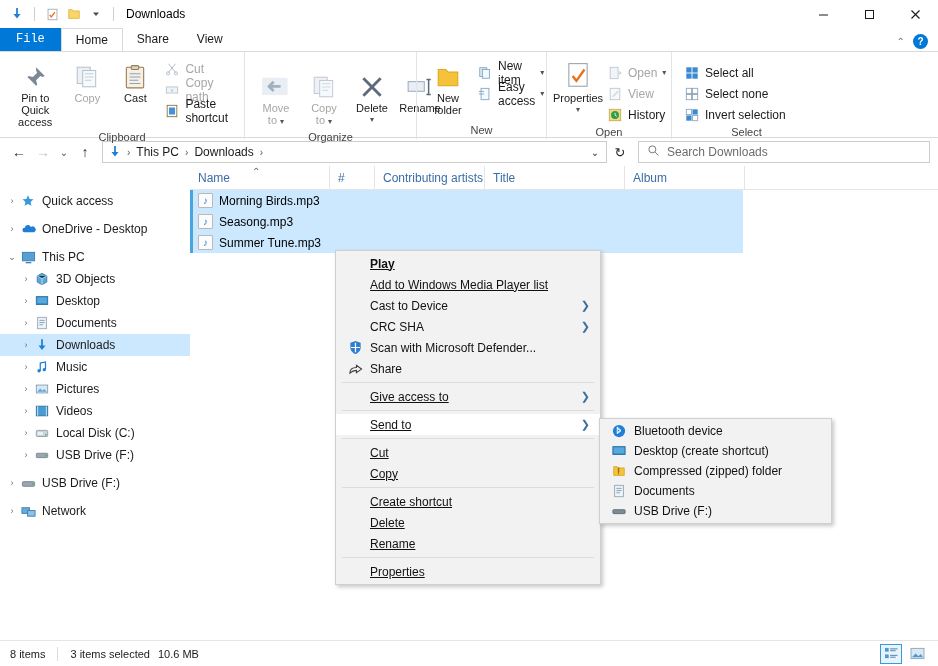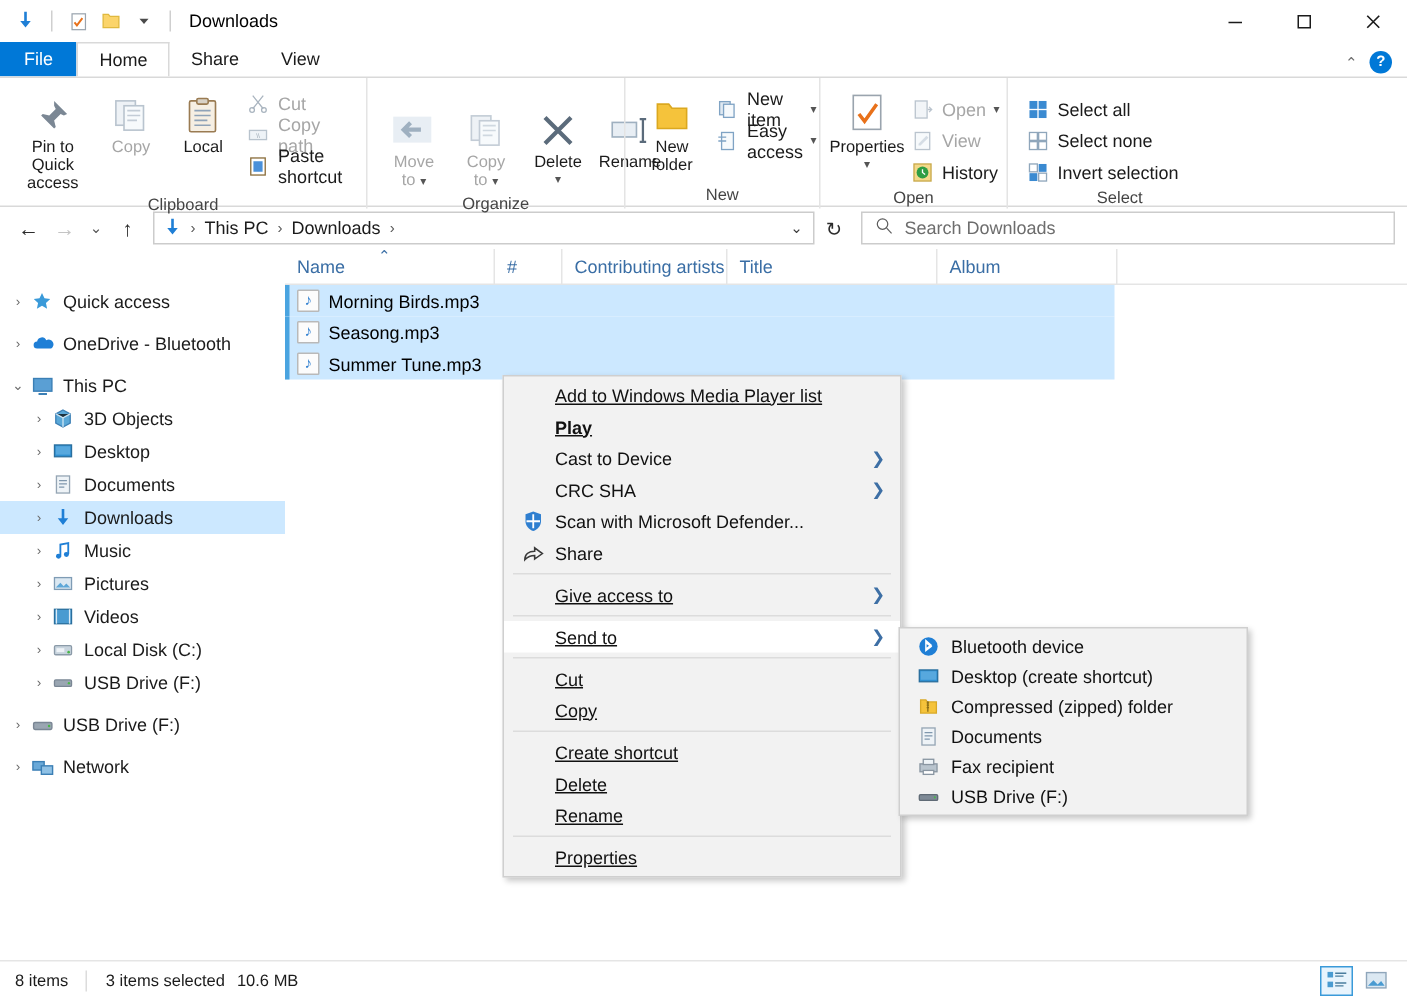--- a/index.html
+++ b/index.html
@@ -15,21 +15,21 @@
   .qat { display:flex; align-items:center; gap:4px; }
   .qat-sep { width:1px; height:14px; background:#cfcfcf; margin:0 4px; }
   .qat-btn { width:18px; height:18px; display:flex; align-items:center; justify-content:center; }
   .win-title { font-size:12px; margin-left:8px; color:#000; }
   .wctrl { margin-left:auto; display:flex; height:28px; }
   .wbtn { width:46px; height:28px; display:flex; align-items:center; justify-content:center; font-size:12px; color:#1b1b1b; }
 
   
   .tabs { height:23px; display:flex; align-items:flex-end; background:#fff; position:relative; }
   .tab { height:23px; line-height:23px; padding:0 14px; font-size:12px; color:#1b1b1b; }
-  .tab.file { background:#0078d7; color:#fff; padding:0 16px; }
+  .tab.file { background:#0078d7; color:#fff; padding:0 16px;font-family:Liberation Mono, monospace; }
   .tab.active { background:#fff; border-left:1px solid #d9d9d9; border-right:1px solid #d9d9d9; border-top:1px solid #d9d9d9; }
   .tabs-right { margin-left:auto; display:flex; align-items:center; gap:8px; padding:0 10px 2px 0; }
   .chev-up { font-size:10px; color:#6b6b6b; }
   .help-icon { width:15px; height:15px; border-radius:50%; background:#0078d7; color:#fff; font-size:10px; font-weight:bold;
                display:flex; align-items:center; justify-content:center; }
 
   
   .ribbon { height:87px; background:#fff; border-top:1px solid #d9d9d9; border-bottom:1px solid #d9d9d9;
             display:flex; position:relative; }
   .rgroup { display:flex; flex-direction:column; height:87px; position:relative; padding:0 2px; }
@@ -52,21 +52,21 @@
             font-size:14px; color:#2b2b2b; }
   .navbtn.dim { color:#c4c4c4; }
   .navbtn.sm { width:16px; font-size:10px; color:#555; }
   .addr { flex:1; height:22px; border:1px solid #cccccc; background:#fff; display:flex; align-items:center;
           padding:0 2px 0 5px; gap:2px; margin-left:4px; }
   .crumb { font-size:12px; padding:0 3px; color:#1b1b1b; }
   .crumb-sep { font-size:10px; color:#5a5a5a; padding:0 1px; }
   .addr-spacer { flex:1; }
   .addr-chev { width:18px; text-align:center; font-size:10px; color:#3a3a3a; }
   .refresh { width:22px; height:22px; display:flex; align-items:center; justify-content:center; font-size:13px; color:#2b2b2b; }
-  .searchbox { width:356px; height:22px; border:1px solid #cccccc; background:#fff; display:flex; align-items:center;
+  .searchbox { width:292px; height:22px; border:1px solid #cccccc; background:#fff; display:flex; align-items:center;
                gap:7px; padding:0 8px; margin-left:5px; }
   .search-ph { font-size:12px; color:#6d6d6d; }
 
   
   .main { position:absolute; top:166px; left:0; right:0; bottom:26px; display:flex; background:#fff; }
   .navpane { width:190px; padding-top:24px; background:#fff; overflow:hidden; }
   .tree-row { height:22px; display:flex; align-items:center; font-size:12px; color:#1b1b1b; white-space:nowrap; }
   .tree-row.sel { background:#cce8ff; }
   .tw { width:16px; text-align:center; font-size:9px; color:#6b6b6b; flex:none; }
   .ticon { width:16px; height:16px; margin-right:6px; display:flex; align-items:center; justify-content:center; flex:none; }
@@ -189,21 +189,21 @@
         <span>Copy</span>
       </div>
       <div class="big-btn">
         <div class="ic">
           <svg width="26" height="26" viewBox="0 0 24 24">
               <rect x="4" y="3" width="16" height="19" rx="1" fill="#f6efe3" stroke="#9a7b52"></rect>
               <rect x="8.5" y="1.5" width="7" height="3.5" rx="1" fill="#d9d2c6" stroke="#9a7b52"></rect>
               <path d="M7 9h10M7 12h10M7 15h8M7 18h10" stroke="#8fa3b8"></path>
             </svg>
         </div>
-        <span>Local</span>
+        <span>Cast</span>
       </div>
       <div class="small-col">
         <div class="small-btn dim">
           <span class="ic">
             <svg width="14" height="14" viewBox="0 0 16 16">
                 <path d="M4 2l8 10M12 2L4 12" stroke="#a9b4bf" fill="none"></path>
                 <circle cx="3.5" cy="13" r="1.8" fill="none" stroke="#a9b4bf"></circle>
                 <circle cx="12.5" cy="13" r="1.8" fill="none" stroke="#a9b4bf"></circle>
               </svg>
           </span>
@@ -446,21 +446,21 @@
         </span>
       <span>Quick access</span>
     </div>
     <div class="tree-row lvl1" style="margin-top:6px">
       <span class="tw">›</span>
       <span class="ticon">
           <svg width="15" height="15" viewBox="0 0 16 16">
             <path d="M4 11a2.5 2.5 0 010-5 3.4 3.4 0 016.5-.8A2.6 2.6 0 0114 11z" fill="#1f7fd6"></path>
           </svg>
         </span>
-      <span>OneDrive - Bluetooth</span>
+      <span>OneDrive - Desktop</span>
     </div>
     <div class="tree-row lvl1" style="margin-top:6px">
       <span class="tw">⌄</span>
       <span class="ticon">
           <svg width="15" height="15" viewBox="0 0 16 16">
             <rect x="1.5" y="2.5" width="13" height="9" fill="#5a9fd4" stroke="#3b7fb5"></rect>
             <path d="M5 13.5h6" stroke="#3b7fb5" stroke-width="1.4"></path>
           </svg>
         </span>
       <span>This PC</span>
@@ -605,27 +605,27 @@
     <div class="row sel" style="width:553px">
       <div class="fname" style="width:140px">
         <span class="mp3-ico">♪</span>
         <span>Summer Tune.mp3</span>
       </div>
     </div>
   </div>
 </div>
 
 <div class="ctxmenu" style="left:335px; top:250px; width:266px;">
+  <div class="mi bold">
+    <span class="mi-ic"></span>
+    <span class="mi-tx u">Play</span>
+  </div>
   <div class="mi">
     <span class="mi-ic"></span>
     <span class="mi-tx u">Add to Windows Media Player list</span>
-  </div>
-  <div class="mi bold">
-    <span class="mi-ic"></span>
-    <span class="mi-tx u">Play</span>
   </div>
   <div class="mi">
     <span class="mi-ic"></span>
     <span class="mi-tx">Cast to Device</span>
     <span class="mi-arrow">❯</span>
   </div>
   <div class="mi">
     <span class="mi-ic"></span>
     <span class="mi-tx">CRC SHA</span>
     <span class="mi-arrow">❯</span>
@@ -717,30 +717,20 @@
     <span class="mi-tx">Compressed (zipped) folder</span>
   </div>
   <div class="mi" style="height:20px">
     <span class="mi-ic">
       <svg width="14" height="14" viewBox="0 0 16 16">
           <rect x="3" y="1.5" width="10" height="13" fill="#eef3f7" stroke="#95a5b4"></rect>
           <path d="M5 5h6M5 7.5h6M5 10h4" stroke="#7f97ad"></path>
         </svg>
     </span>
     <span class="mi-tx">Documents</span>
-  </div>
-  <div class="mi" style="height:20px">
-    <span class="mi-ic">
-      <svg width="14" height="14" viewBox="0 0 16 16">
-          <rect x="1.5" y="6" width="13" height="6" fill="#b9c4ce" stroke="#8995a1"></rect>
-          <rect x="4" y="2.5" width="8" height="4" fill="#eef3f7" stroke="#8995a1"></rect>
-          <rect x="4" y="11" width="8" height="3" fill="#fff" stroke="#8995a1"></rect>
-        </svg>
-    </span>
-    <span class="mi-tx">Fax recipient</span>
   </div>
   <div class="mi" style="height:20px">
     <span class="mi-ic">
       <svg width="14" height="14" viewBox="0 0 16 16">
           <rect x="1" y="6.5" width="14" height="4.5" rx="1" fill="#7e8a96" stroke="#5f6a75"></rect>
           <circle cx="12.8" cy="8.7" r=".8" fill="#49b649"></circle>
         </svg>
     </span>
     <span class="mi-tx">USB Drive (F:)</span>
   </div>

